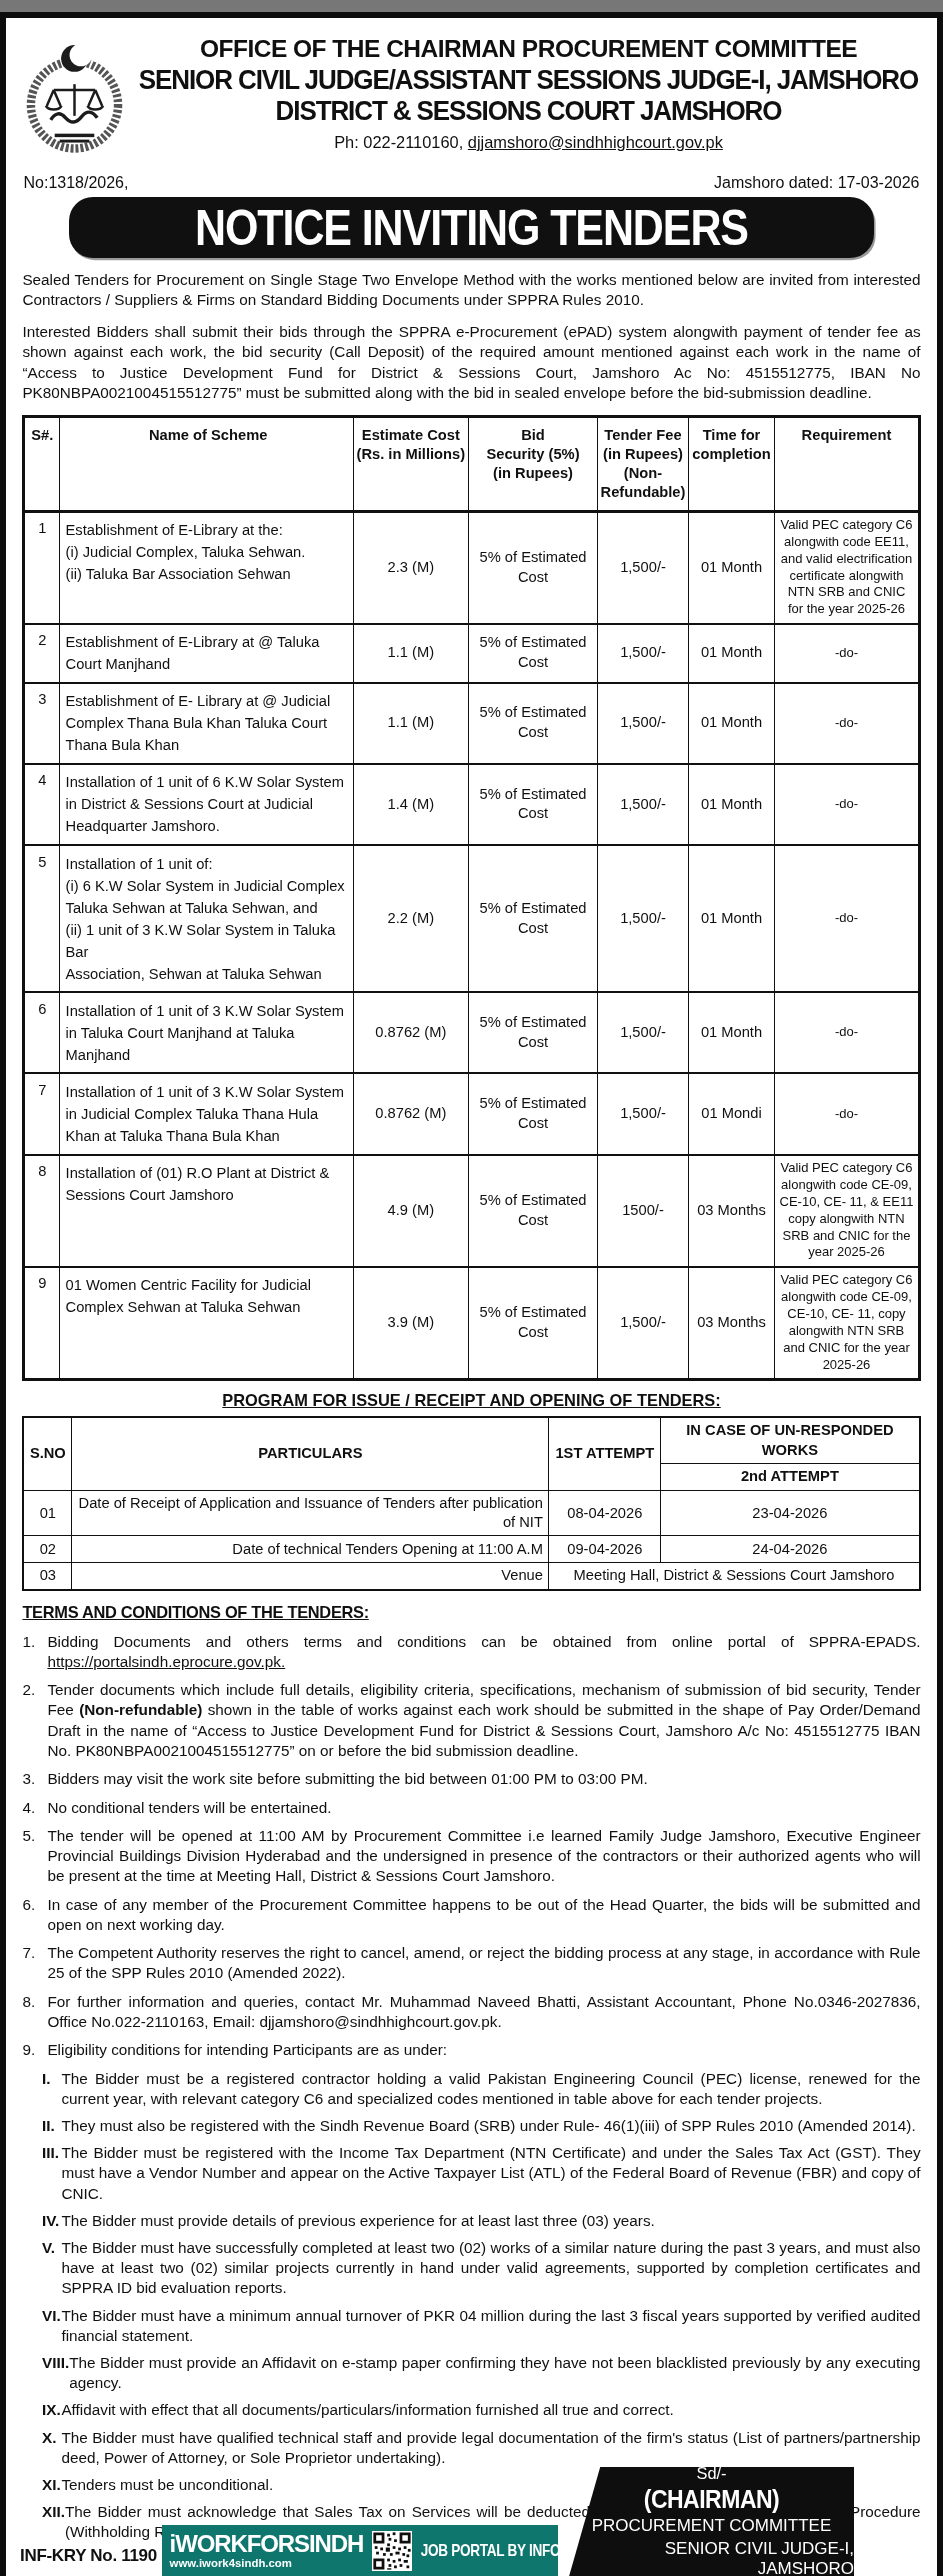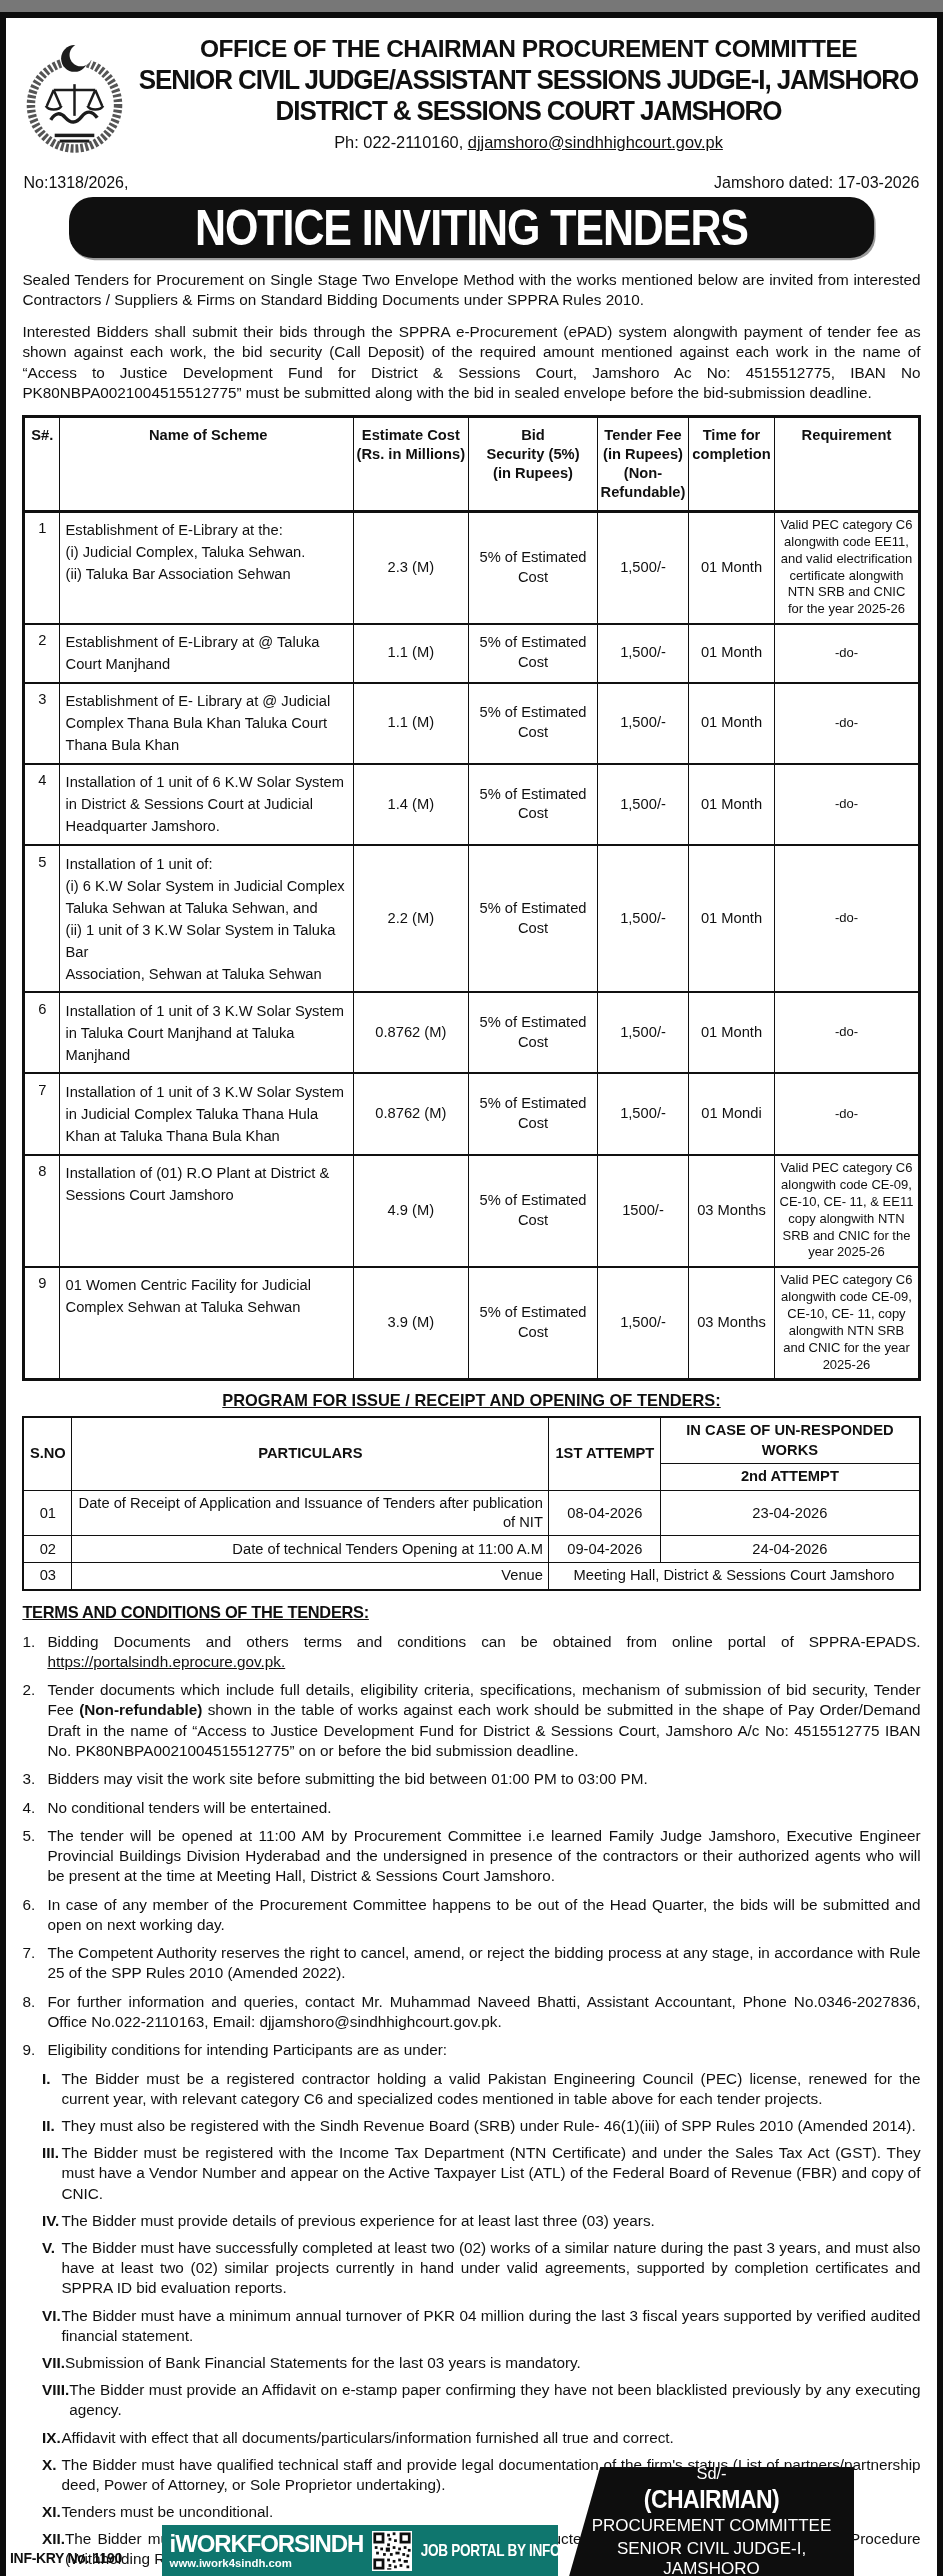--- a/index.html
+++ b/index.html
@@ -45,33 +45,33 @@
   .tlist li{display:flex; margin-bottom:8.2px; font-size:15.3px; line-height:1.32;}
   .tlist .tno{flex:0 0 25px;}
   .tlist .ttext{flex:1; text-align:justify;}
   .tlist .link{text-decoration:underline;}
   .rlist{margin:1.1px 0 0 0;}
   .rlist .ritem{display:flex; margin-bottom:7px; font-size:15.3px; line-height:1.32;}
   .rlist .rno{flex:0 0 39px; padding-left:19.6px; font-weight:700; box-sizing:border-box;}
   .rlist .rtext{flex:1; text-align:justify;}
   
   .foot{position:absolute; left:0; right:0; bottom:0; height:117px;}
-  .inf-no{position:absolute; left:4px; bottom:16.4px; font-size:14px; font-weight:700; letter-spacing:-0.3px;}
+  .inf-no{position:absolute; left:14px; bottom:16.4px; font-size:17px; font-weight:700; letter-spacing:-0.3px;}
   .portal-bar{position:absolute; left:156px; bottom:5.5px; width:396px; height:52px; background:#0f766e; color:#fff;
     display:flex; align-items:center; padding:0 7.6px; gap:8.7px; box-sizing:border-box;}
   .portal-logo{font-size:24px; font-weight:900; letter-spacing:-1.1px; line-height:1;}
   .portal-url{font-size:11.4px; font-weight:700; margin-top:1.1px;}
   .portal-tag{font-size:13.6px; font-weight:800; letter-spacing:-0.3px; transform:scaleY(1.15); white-space:nowrap;}
   .qr{flex:0 0 40px;}
   .sig{position:absolute; right:83px; bottom:5.5px; width:285px; height:110px; background:#0e0e0e; color:#fff;
     clip-path:polygon(11% 0, 100% 0, 100% 100%, 0 100%);
     display:flex; flex-direction:column; align-items:center; justify-content:center; gap:2.7px; text-align:center;}
   .sig .sd{font-size:16.4px;}
   .sig .ch{font-size:23px; font-weight:900; letter-spacing:-0.5px; transform:scaleY(1.1);}
-  .sig .cm{font-size:17px; letter-spacing:0;}
+  .sig .cm{font-size:17px; letter-spacing:0;text-align:right;}
 </style>
 </head>
 <body>
 
 <div class="page">
 
   <div class="hdr">
     <svg class="seal" viewBox="0 0 200 260">
       <circle cx="100" cy="138" r="88" fill="none" stroke="#2a2a2a" stroke-width="17" stroke-dasharray="6 4" opacity="0.8"></circle>
       <circle cx="100" cy="44" r="27" fill="#1c1c1c"></circle>
@@ -353,24 +353,20 @@
       <div class="ritem">
         <span class="rno">V.</span>
         <span class="rtext">The Bidder must have successfully completed at least two (02) works of a similar nature during the past 3 years, and must also have at least two (02) similar projects currently in hand under valid agreements, supported by completion certificates and SPPRA ID bid evaluation reports.</span>
       </div>
 
       <div class="ritem">
         <span class="rno">VI.</span>
         <span class="rtext">The Bidder must have a minimum annual turnover of PKR 04 million during the last 3 fiscal years supported by verified audited financial statement.</span>
       </div>
 
-      <div class="ritem">
-        <span class="rno">VII.</span>
-        <span class="rtext">Submission of Bank Financial Statements for the last 03 years is mandatory.</span>
-      </div>
 
       <div class="ritem">
         <span class="rno">VIII.</span>
         <span class="rtext">The Bidder must provide an Affidavit on e-stamp paper confirming they have not been blacklisted previously by any executing agency.</span>
       </div>
 
       <div class="ritem">
         <span class="rno">IX.</span>
         <span class="rtext">Affidavit with effect that all documents/particulars/information furnished all true and correct.</span>
       </div>

